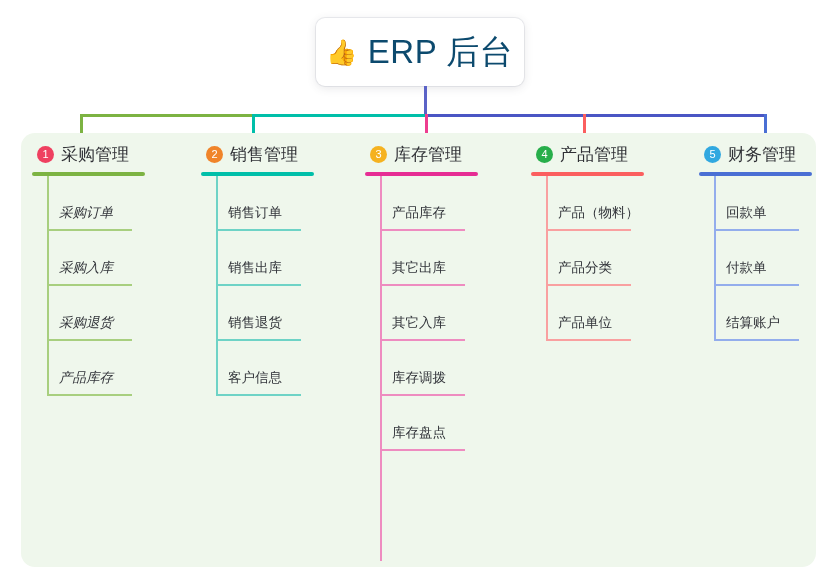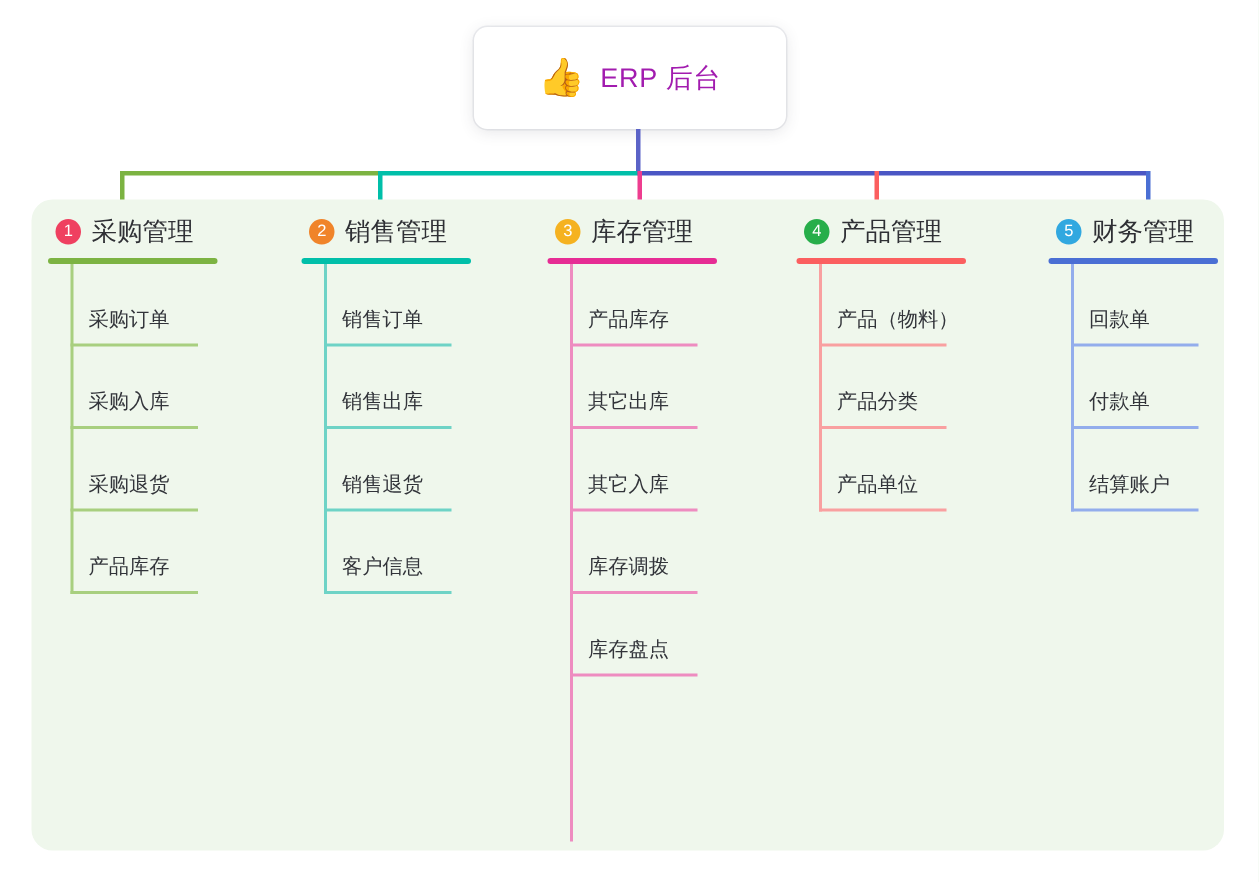--- a/index.html
+++ b/index.html
@@ -20,21 +20,21 @@
     width:208px;height:68px;
     background:#ffffff;
     border-radius:9px;
     box-shadow:0 2px 10px rgba(60,64,80,.13), 0 0 0 1px rgba(235,236,240,.9);
     display:flex;align-items:center;justify-content:center;
     box-sizing:border-box;
   }
   .root-inner{display:flex;align-items:center;gap:10px;}
   .root-emoji{font-size:25px;line-height:1;display:block;}
   .root-title{
-    font-size:18px;color:#a21caf;letter-spacing:.5px;white-space:nowrap;
+    font-size:33px;color:#0c4a6e;letter-spacing:.5px;white-space:nowrap;
   }
 
   
   .conn{position:absolute;}
 
   
   .panel{
     position:absolute;
     left:21px;top:133px;
     width:795px;height:434px;
@@ -93,21 +93,21 @@
 
   <div class="panel"></div>
 
   <div id="columns-layer">
       <div class="col" style="left: 21px;">
         <div class="col-head">
           <span class="badge" style="background: rgb(239, 64, 96);">1</span>
           <span class="col-name">采购管理</span>
         </div>
         <div class="head-rule" style="background: rgb(124, 179, 66); margin-left: 11px;"></div>
-        <div class="branch" style="height: 220px;">
+        <div class="branch" style="height: 220px; font-style: italic;">
           <div class="trunk" style="background: rgb(168, 207, 127); height: 220px;"></div>
           <div class="item">
             <span class="item-label">采购订单</span>
             <div class="item-rule" style="background: rgb(168, 207, 127);"></div>
           </div>
           <div class="item">
             <span class="item-label">采购入库</span>
             <div class="item-rule" style="background: rgb(168, 207, 127);"></div>
           </div>
           <div class="item">

